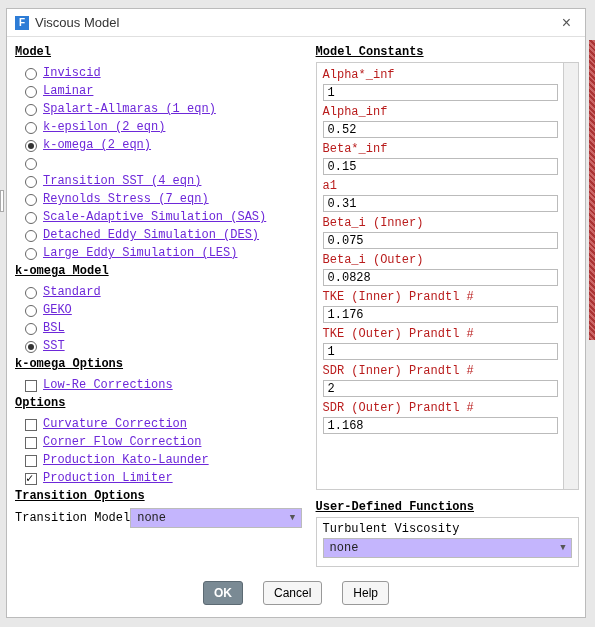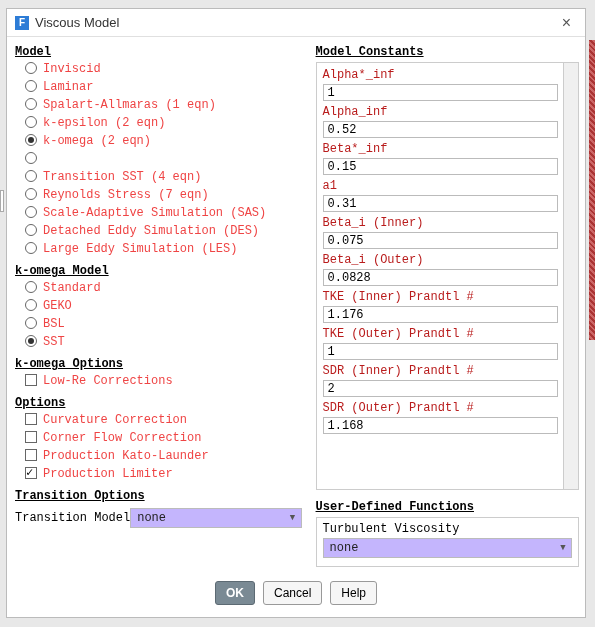--- a/index.html
+++ b/index.html
@@ -69,24 +69,25 @@
   .col-left { width: 52%; border-right: 0px solid #ddd;}
   .col-right { width: 48%; display:flex; flex-direction:column; }
   .section-title {
     font-weight: bold;
     text-decoration: underline;
     margin: 4px 0 3px 0;
     color: #000;
   }
   .radio-row, .check-row {
     display: flex;
-    align-items: flex-start;
+    align-items: flex-end;
     height: 18px;
     padding-left: 10px;
-    color: #ef4444;
+    color: #6d28d9;
+    text-decoration: underline;
   }
   .radio {
     width: 12px; height: 12px;
     border: 1px solid #666;
     border-radius: 50%;
     margin-right: 6px;
     position: relative;
     background:#fff;
   }
   .radio.selected::after {
@@ -138,21 +139,21 @@
     display:flex; align-items:center;
     border:1px solid #bbb; background:#c4b5fd;
     height:20px;
     margin:2px 0;
   }
   .dropdown .val{ flex:1; padding:0 6px; color:#222;}
   .dropdown .arrow{ width:16px; text-align:center; color:#555; font-size:9px;}
   .trans-row{ display:flex; align-items:center; padding-left:0px;}
   .trans-row .dropdown{ flex:1;}
   .buttons{
-    display:flex; justify-content:center; gap:8px;
+    display:flex; justify-content:center; gap:20px;
     padding:10px 0 12px 0;
     font-family: sans-serif;
   }
   .btn{
     border:1px solid #999;
     background:#f6f6f6;
     border-radius:3px;
     padding:4px 10px;
     font-size:12px;
     color:#000000;

